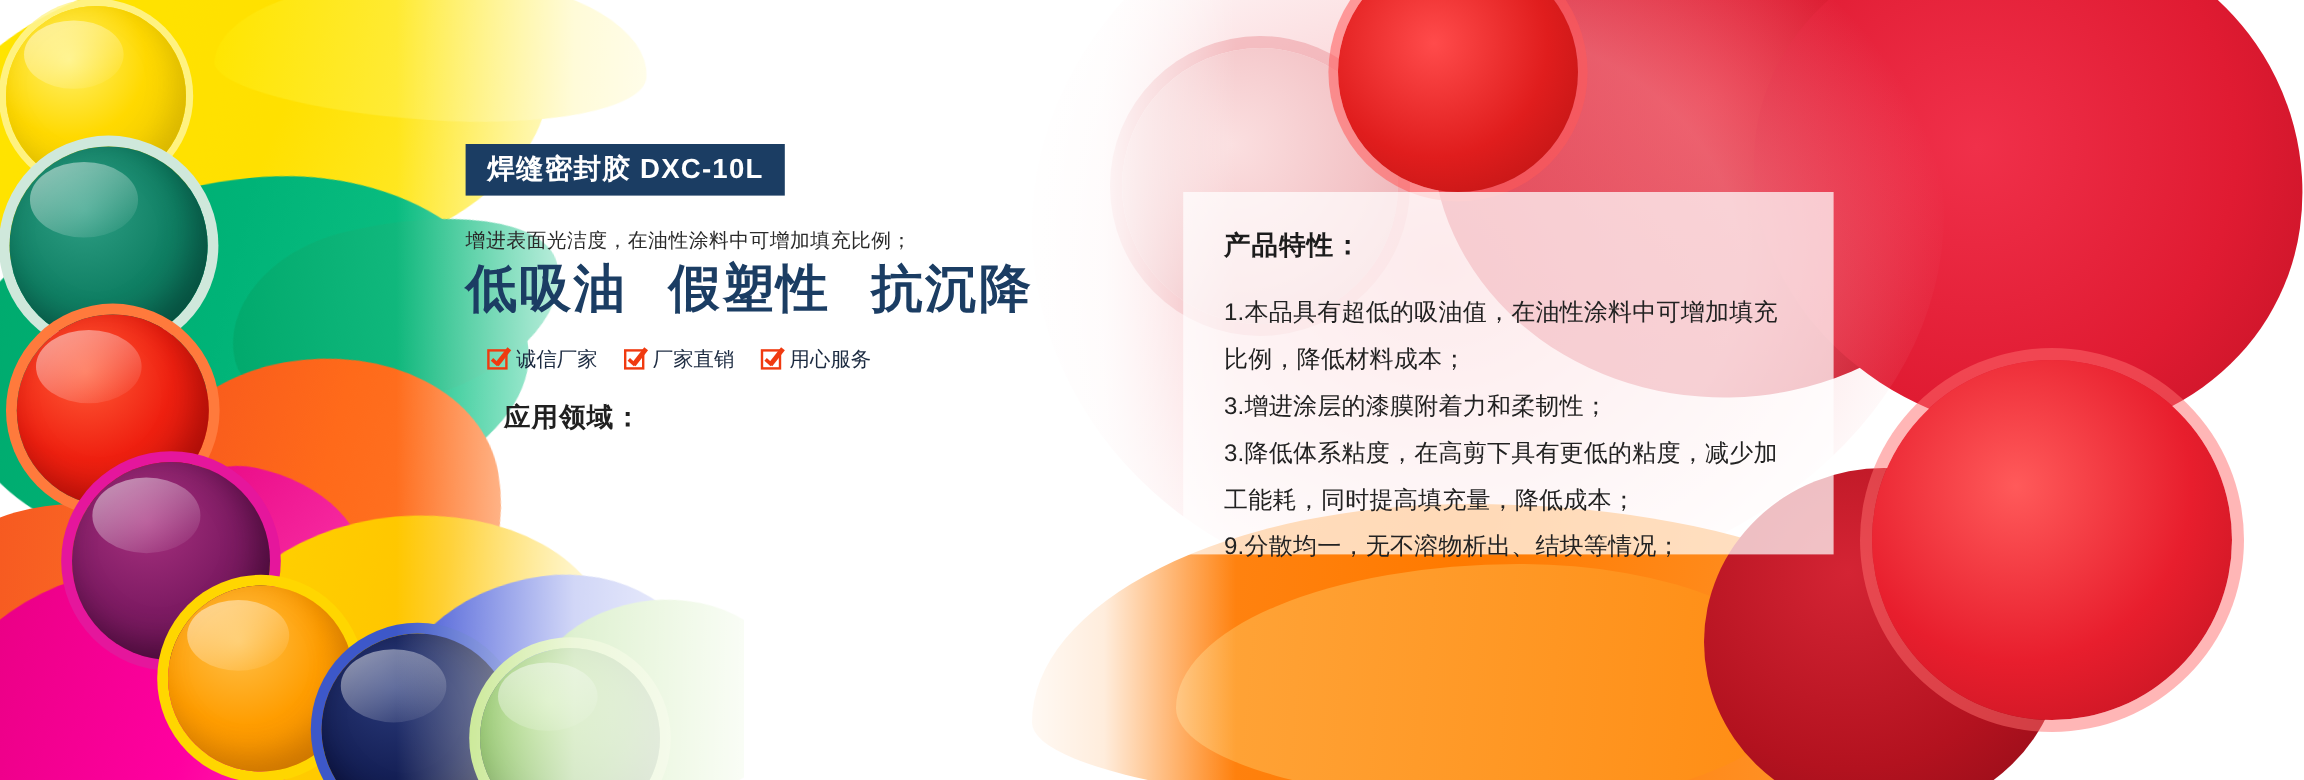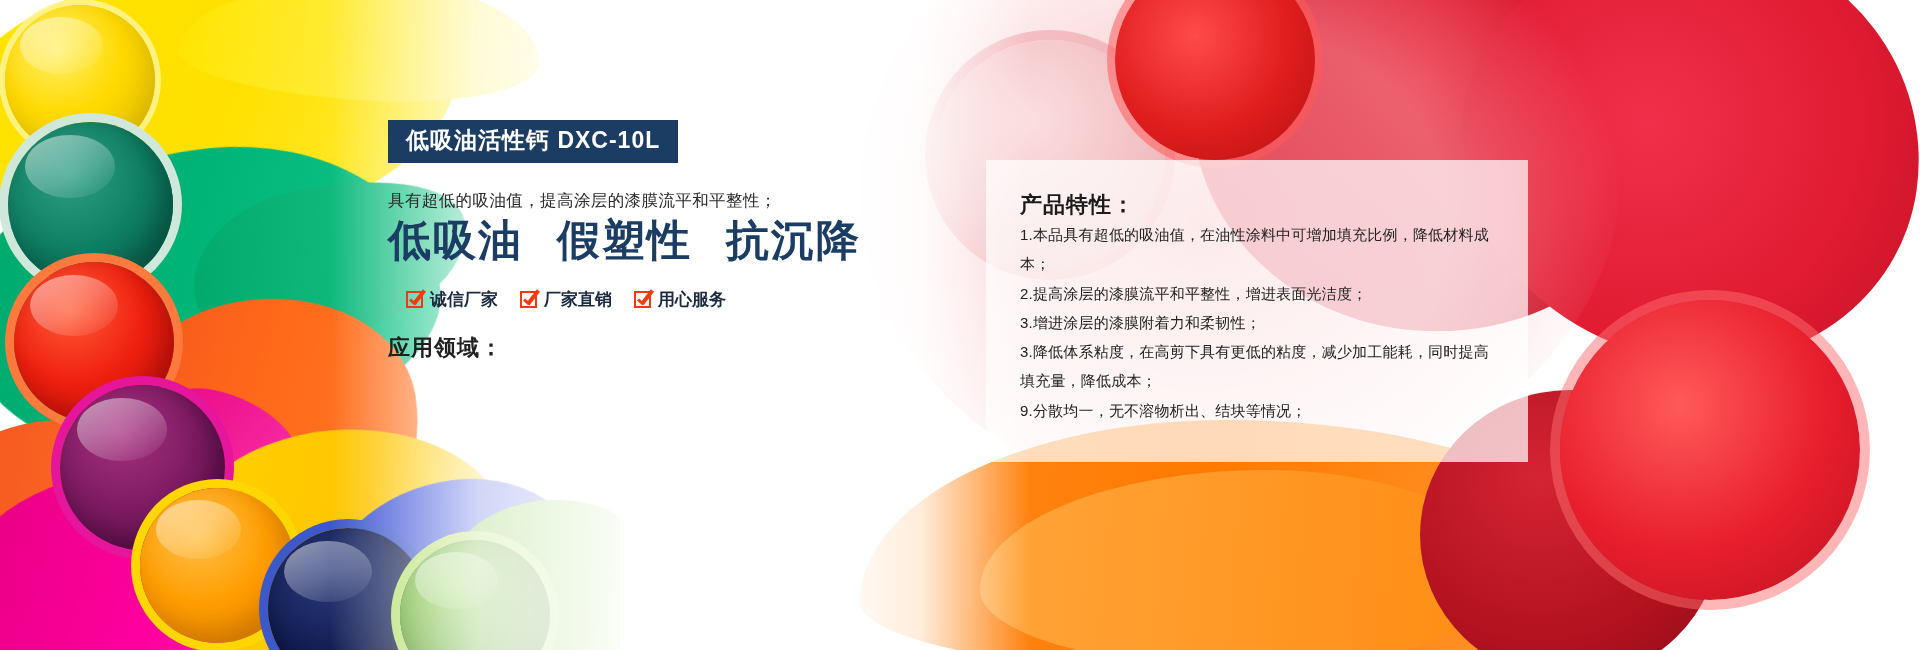--- a/index.html
+++ b/index.html
@@ -240,21 +240,20 @@
   }
   .headline span{margin-right:34px;}
   .headline span:last-child{margin-right:0;}
 
   .tick-row{
     margin-top:18px;
     margin-left:18px;
     display:flex;
     align-items:flex-end;
     gap:22px;
-    font-weight:bold;
   }
   .tick-item{display:flex;align-items:center;gap:7px;white-space:nowrap;}
   .tick-box{
     position:relative;display:inline-block;width:17px;height:17px;
     border:2px solid #f03a10;box-sizing:border-box;flex:0 0 auto;
   }
   .tick-box::before{
     content:"";position:absolute;left:2px;top:5px;width:7px;height:3px;
     background:#f03a10;transform:rotate(42deg);transform-origin:left center;
   }
@@ -263,20 +262,21 @@
     background:#f03a10;transform:rotate(-52deg);transform-origin:left center;
   }
   .tick-label{font-size:17px;color:#1b2a40;font-family:"DejaVu Serif","Liberation Serif",serif;}
 
   .field-title{
     margin-top:22px;
     font-size:22px;
     font-weight:bold;
     color:#202020;
     letter-spacing:1px;
+    margin-left:32px;
   }
   .field-desc{
     margin-top:8px;
     font-size:15px;
     line-height:1.75;
     color:#2b2b2b;
     width:400px;
     letter-spacing:.2px;
   }
 
@@ -285,21 +285,22 @@
     position:absolute;
     left:986px;top:160px;width:542px;height:302px;
     background:rgba(255,255,255,.72);
     box-sizing:border-box;
     padding:30px 34px 0 34px;
   }
   .panel-title{
     font-size:22px;font-weight:bold;color:#1c1c1c;letter-spacing:1px;
   }
   .panel-list{
-    font-size:15px;
+    margin-top:22px;
+    font-size:20px;
     line-height:1.95;
     color:#222222;
     letter-spacing:.2px;
   }
   .panel-list div{white-space:normal;}
   .cta{
     position:absolute;left:1036px;top:461px;
     display:inline-block;
     background:#a50d0d;
     color:#ffffff;
@@ -350,23 +351,23 @@
     <div class="blob r-cream"></div>
     <div class="blob r-orange-wave"></div>
     <div class="blob r-orange-wave2"></div>
     <div class="blob r-red-can-right2"></div>
     <div class="blob r-red-can-right"></div>
     <div class="r-white-left"></div>
   </div>
 
   <div class="copy">
 
-    <div class="badge">低吸油活性钙 DXC-10L</div>
-
-    <div class="sub-line">具有超低的吸油值，提高涂层的漆膜流平和平整性；</div>
+    <div class="badge">焊缝密封胶 DXC-10L</div>
+
+    <div class="sub-line">增进表面光洁度，在油性涂料中可增加填充比例；</div>
 
     <div class="headline">
       <span>低吸油</span><span>假塑性</span><span>抗沉降</span>
     </div>
 
     <div class="tick-row">
       <div class="tick-item">
         <span class="tick-box"></span>
         <span class="tick-label">诚信厂家</span>
       </div>
@@ -380,21 +381,20 @@
       </div>
     </div>
 
     <div class="field-title">应用领域：</div>
   </div>
 
   <div class="panel">
     <div class="panel-title">产品特性：</div>
     <div class="panel-list">
       <div>1.本品具有超低的吸油值，在油性涂料中可增加填充比例，降低材料成本；</div>
-      <div>2.提高涂层的漆膜流平和平整性，增进表面光洁度；</div>
       <div>3.增进涂层的漆膜附着力和柔韧性；</div>
       <div>3.降低体系粘度，在高剪下具有更低的粘度，减少加工能耗，同时提高填充量，降低成本；</div>
       <div>9.分散均一，无不溶物析出、结块等情况；</div>
     </div>
   </div>
 
 
 </div>
 
 </body></html>

